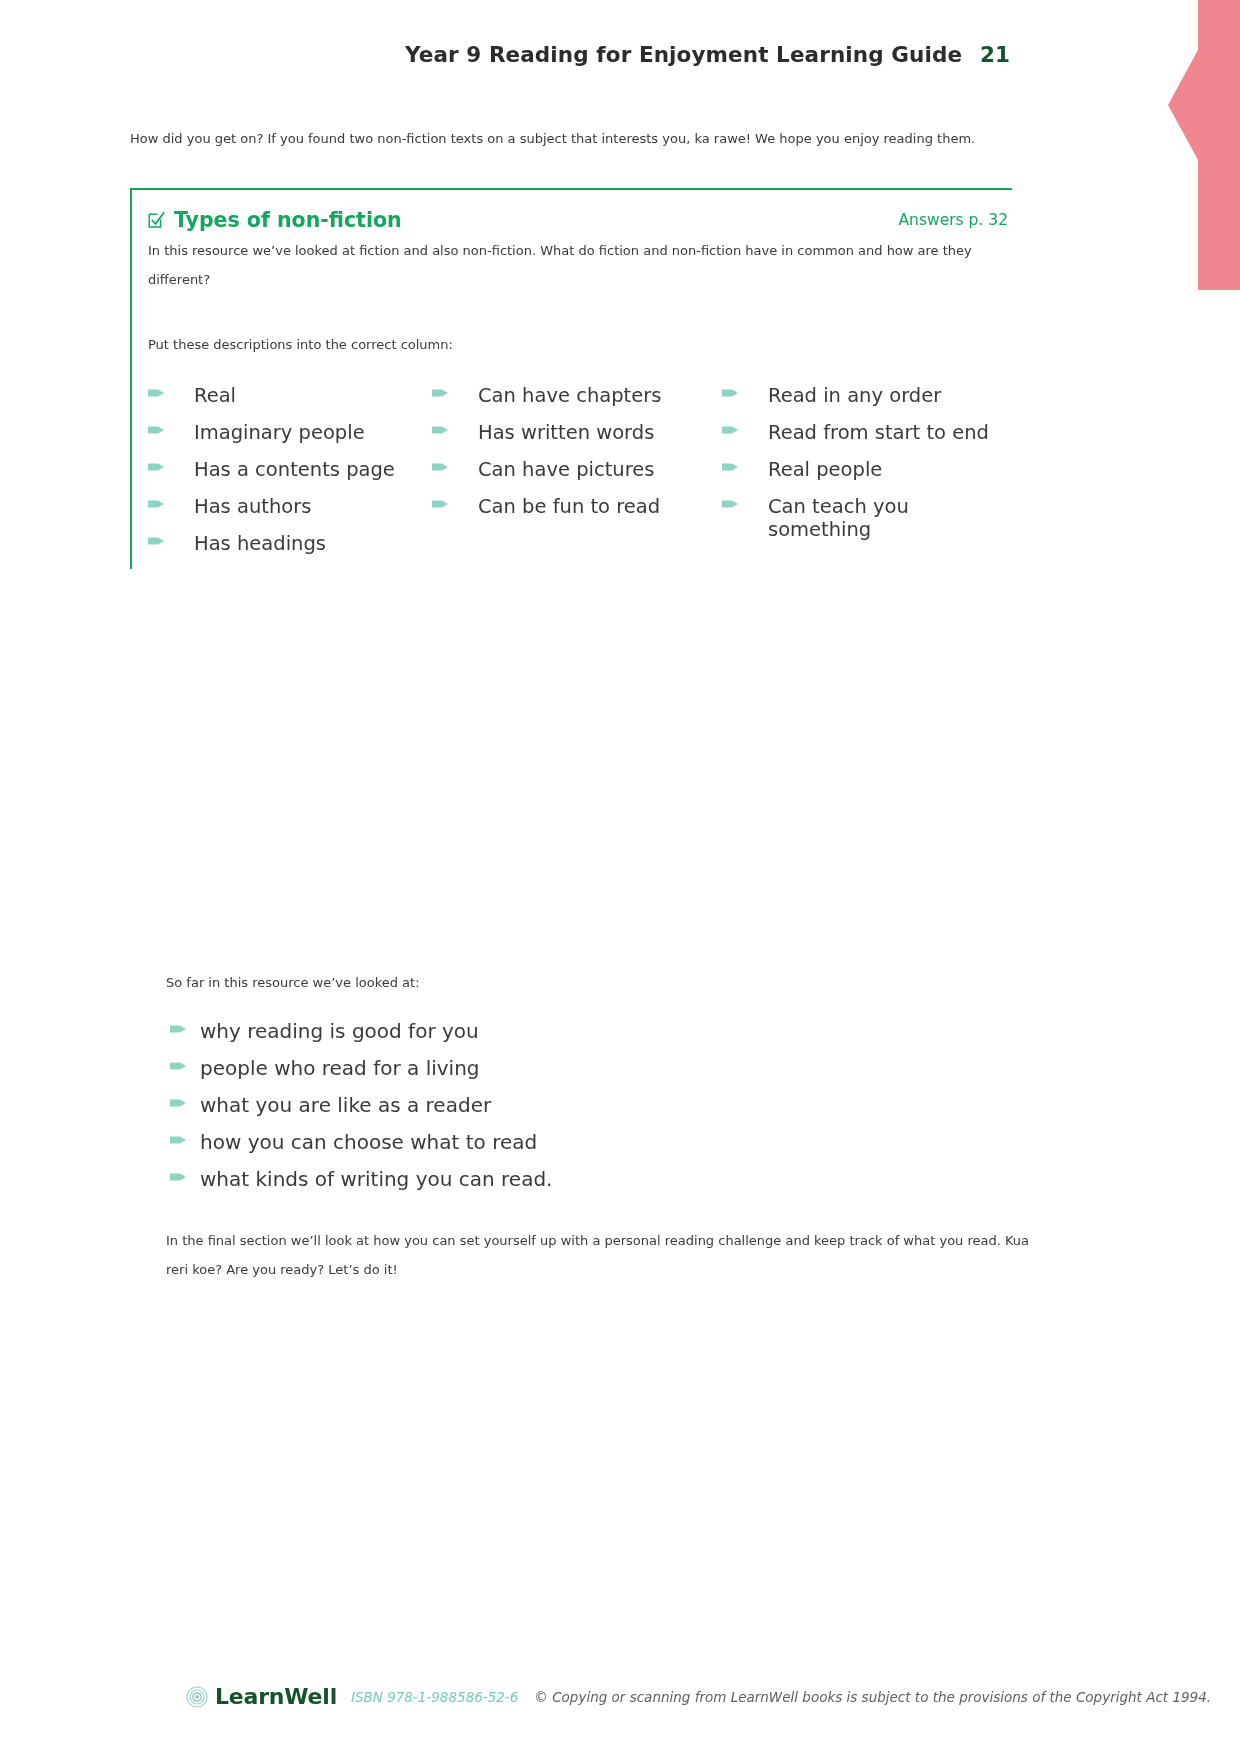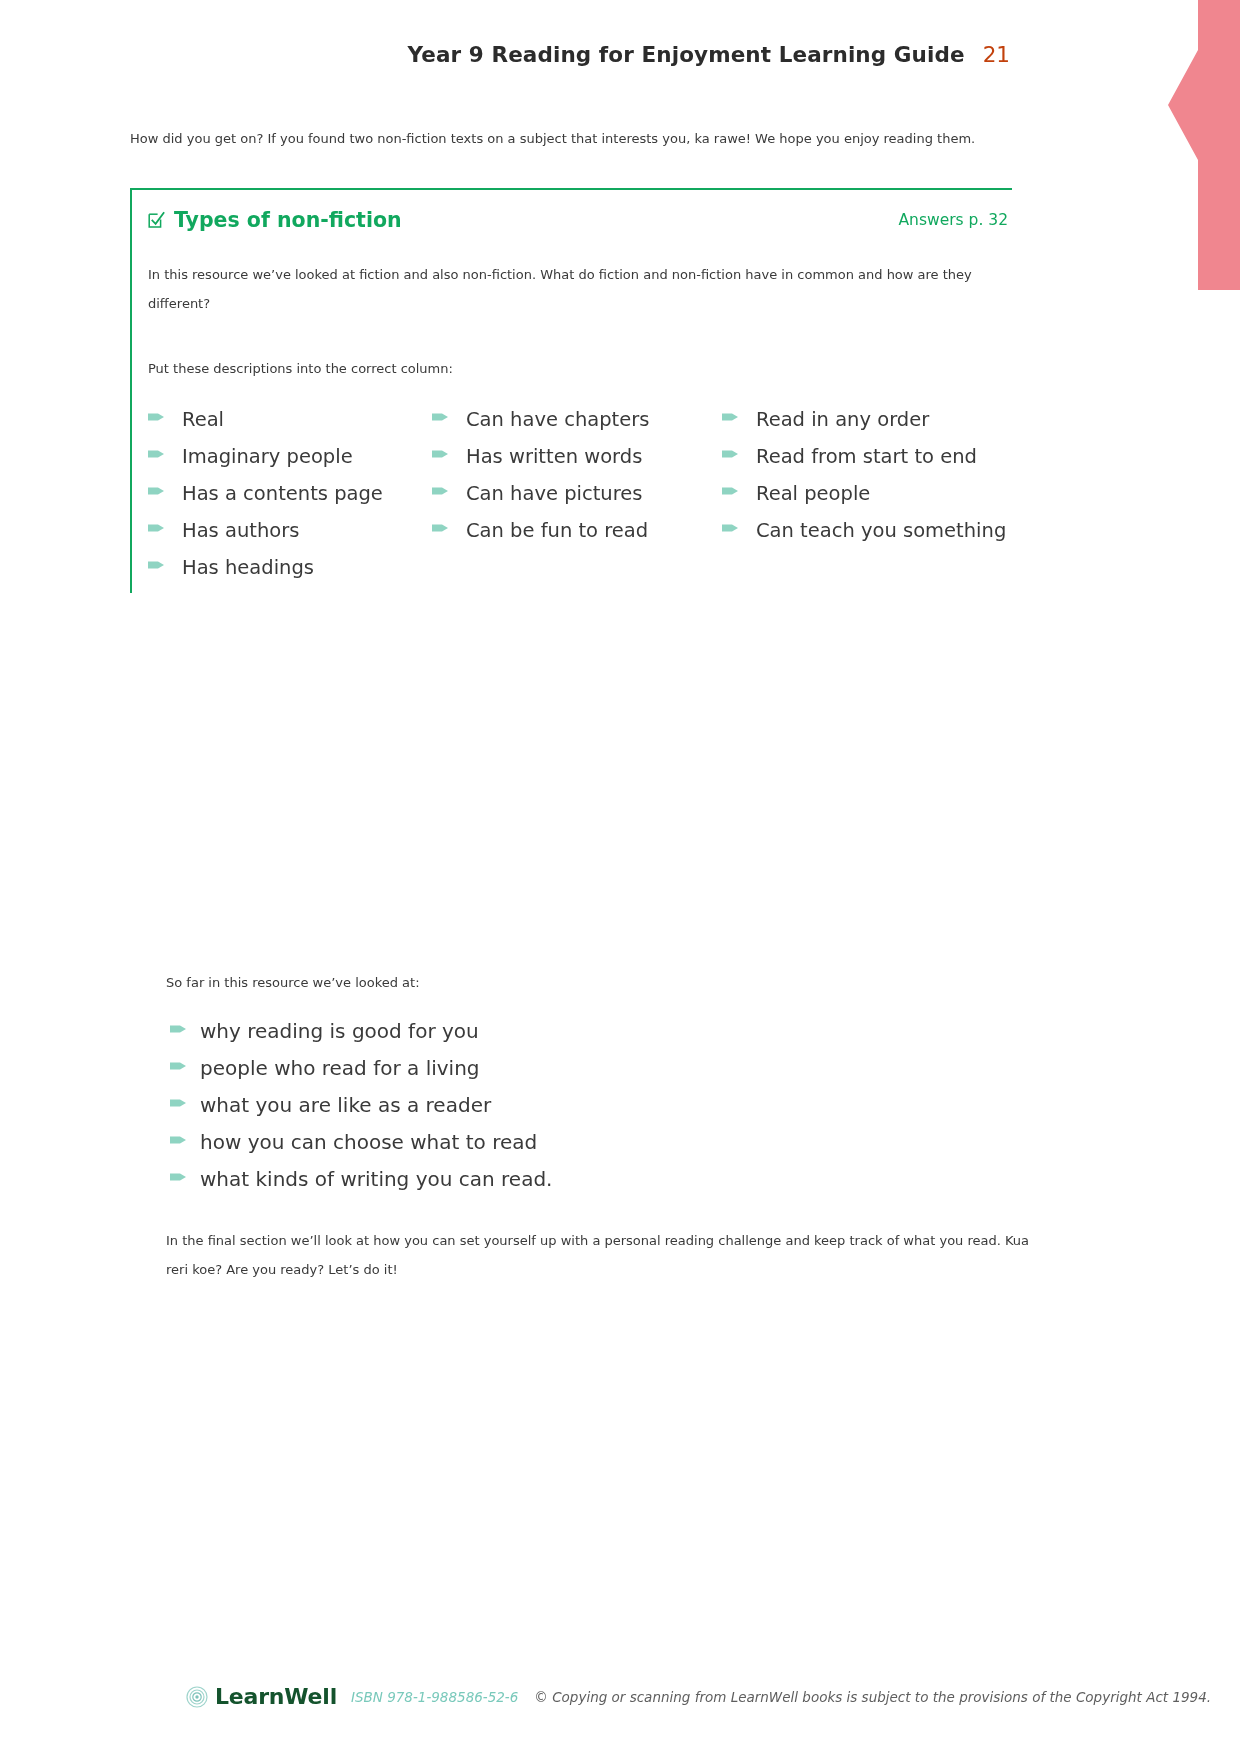--- a/index.html
+++ b/index.html
@@ -22,21 +22,21 @@
   .page-header {
     position: absolute; left: 0; top: 42px; width: 1010px;
     display: flex; justify-content: flex-end; align-items: baseline;
     gap: 18px;
   }
   .header-title {
     font-size: 21.5px; font-weight: bold; color: #2c2c2c;
     letter-spacing: .1px;
   }
   .header-pagenum {
-    font-size: 21.5px; font-weight: normal; color: #c2410c; text-align: right;
+    font-size: 21.5px; font-weight: bold; color: #14532d; text-align: right;
   }
 
   
   .content { position: absolute; left: 130px; top: 0; width: 880px; }
 
   .para {
     font-size: 13px; line-height: 29px; color: #3a3a3a;
   }
 
   .intro { position: absolute; top: 124px; left: 0; width: 880px; }
@@ -52,32 +52,32 @@
     display: flex; align-items: center; justify-content: space-between;
     padding-right: 4px;
   }
   .activity-title-wrap { display: flex; align-items: center; gap: 9px; }
   .check-icon { width: 17px; height: 18px; display: block; }
   .activity-title {
     font-size: 20.5px; font-weight: bold; color: #11a85e;
   }
   .answers-ref { font-size: 15.5px; color: #11a85e; }
 
-  .activity-para { margin-top: 28px; }
+  .activity-para { margin-top: 4px; }
   .activity-para.second { margin-top: 36px; }
 
   
   .desc-grid {
     margin-top: 25px;
     display: grid;
     grid-template-columns: 284px 290px 1fr;
     row-gap: 0;
   }
   .desc-item {
-    display: flex; align-items: baseline; gap: 18px;
+    display: flex; align-items: baseline; gap: 30px;
     height: 37px;
     font-size: 19.5px; color: #3a3a3a;
   }
 
   
   .bullet {
     flex: 0 0 auto; width: 16px; height: 10px; display: inline-block;
     position: relative; top: -4px;
   }
   .bullet svg { display: block; }

